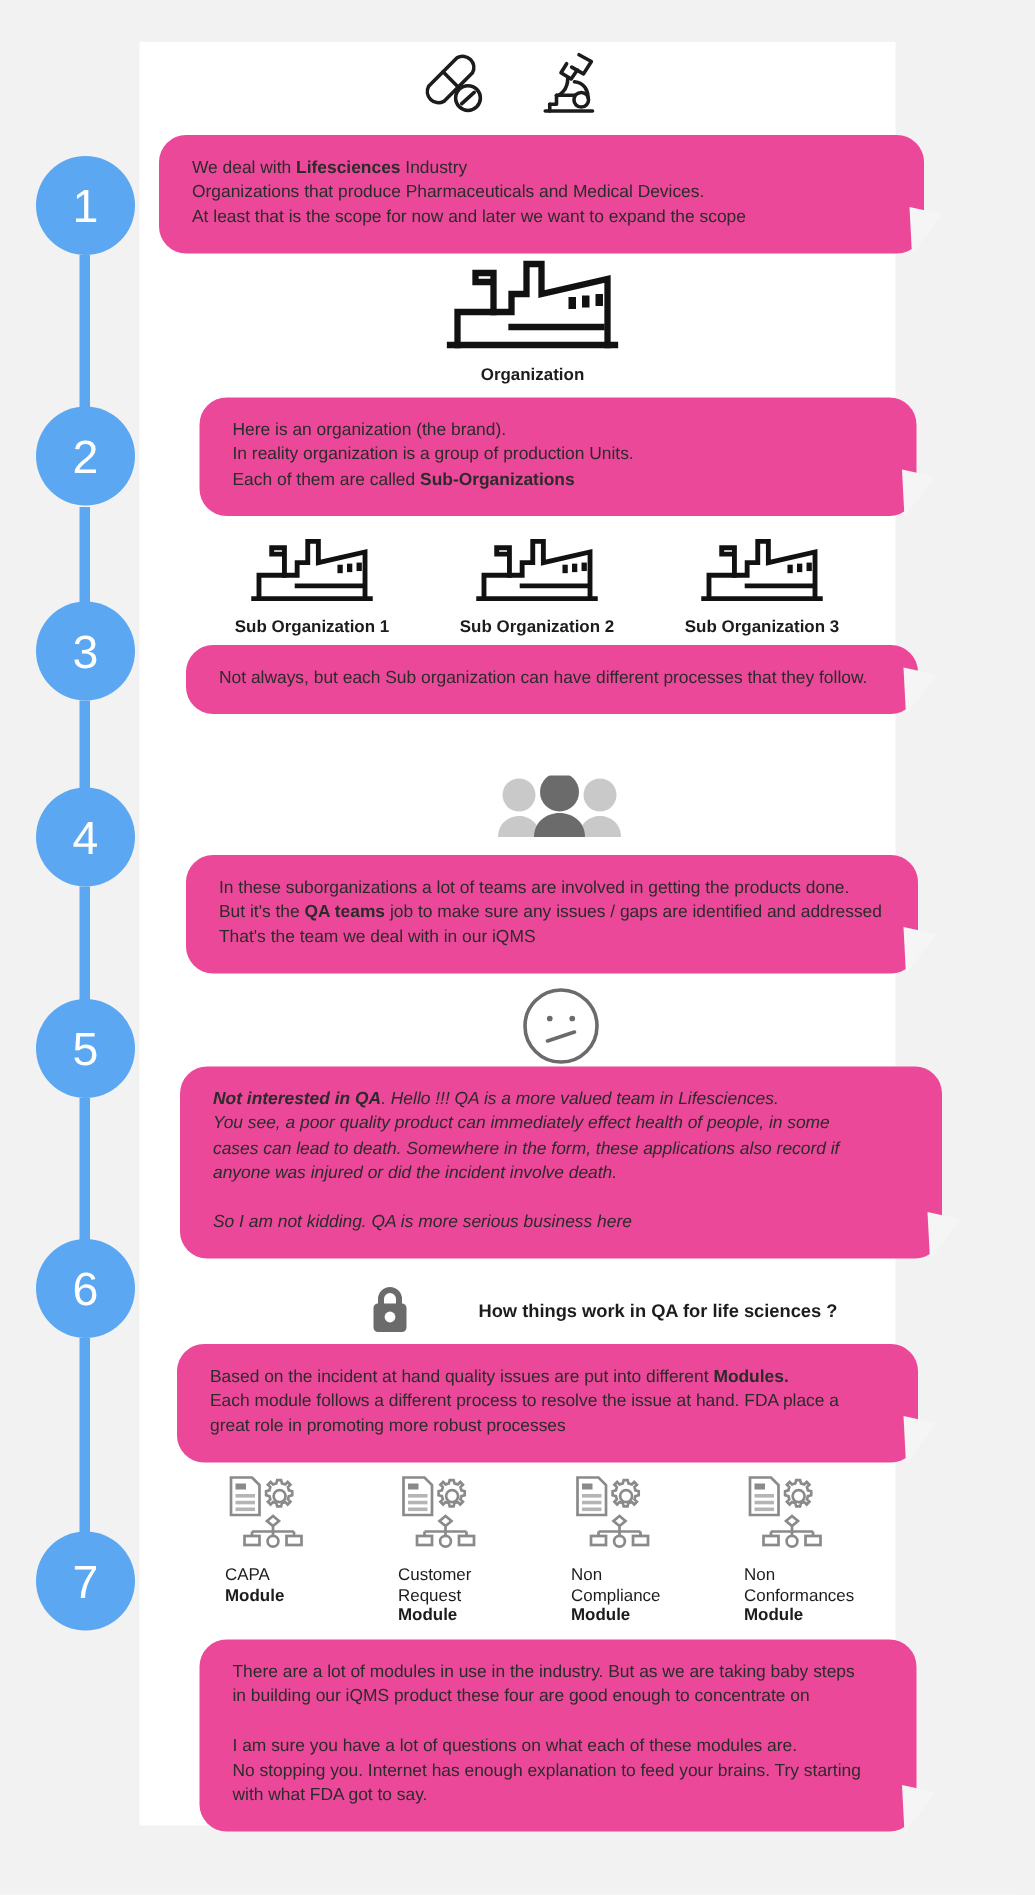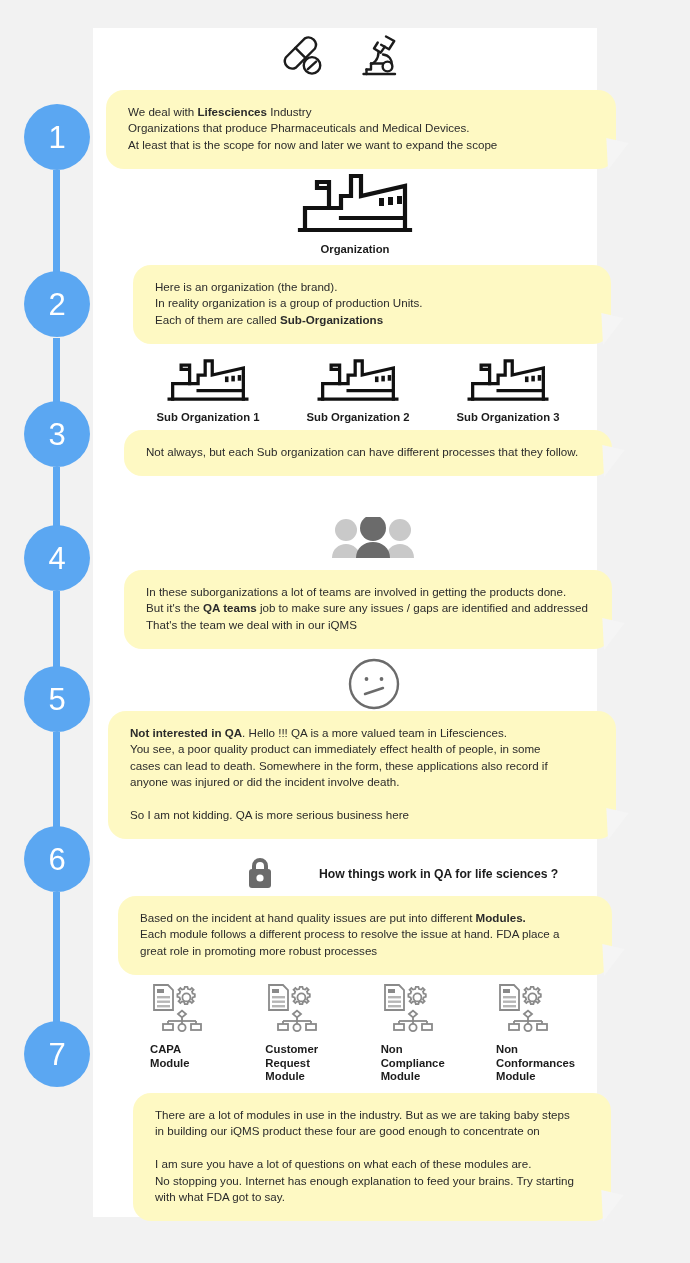--- a/index.html
+++ b/index.html
@@ -35,21 +35,21 @@
     font-size: 31px;
     font-weight: 400;
     display: flex; align-items: center; justify-content: center;
     letter-spacing: 0px;
     line-height: 1;
   }
 
   
   .bubble {
     position: absolute;
-    background: #fef9c3;
+    background: #ec4899;
     border-radius: 18px;
     padding: 14px 22px 16px 22px;
     font-size: 11.6px;
     line-height: 16.4px;
     color: #2b2b2b;
   }
   .bubble p { margin: 0; white-space: nowrap; }
   .bubble p.sp { height: 16.4px; }
   .bubble b { font-weight: 700; }
   
@@ -81,21 +81,21 @@
   }
   .module-caption {
     font-size: 11.3px;
     color: #1c1c1c;
     margin-top: 6px;
     line-height: 13.5px;
     text-align: left;
     font-weight: 400;
   }
   .module-caption .mw { font-weight: 700; display: block; }
-  .module-caption .nw { display: block; font-weight: 700; }
+  .module-caption .nw { display: block; font-weight: 400; }
 
   .center-icon { position: absolute; }
 
   .section-head {
     position: absolute;
     display: flex; align-items: center; gap: 10px;
   }
   .section-head .sh-text {
     font-size: 12.2px; font-weight: 700; color: #1c1c1c; padding-left: 32px;
   }
@@ -273,21 +273,21 @@
 
   <div class="center-icon" style="left:347px; top:657px;">
     <svg width="54" height="54" viewBox="0 0 54 54">
       <circle cx="27" cy="27" r="24" fill="none" stroke="#6b6b6b" stroke-width="2.4"></circle>
       <circle cx="19.5" cy="22" r="1.9" fill="#6b6b6b"></circle>
       <circle cx="34.5" cy="22" r="1.9" fill="#6b6b6b"></circle>
       <path d="M18 37 L36 31" fill="none" stroke="#6b6b6b" stroke-width="2.4" stroke-linecap="round"></path>
     </svg>
   </div>
 
-  <div class="bubble" id="b5" style="left:108px; top:711px; width:508px;">
+  <div class="bubble" id="b5" style="left:120px; top:711px; width:508px;font-style:italic;">
       <p><b>Not interested in QA</b><span>. Hello !!! QA is a more valued team in Lifesciences.</span></p>
       <p><span>You see, a poor quality product can immediately effect health of people, in some</span></p>
       <p><span>cases can lead to death. Somewhere in the form, these applications also record if</span></p>
       <p><span>anyone was injured or did the incident involve death.</span></p>
       <p class="sp">&nbsp;</p>
       <p><span>So I am not kidding. QA is more serious business here</span></p>
     <div class="tail"></div>
   </div>
 
   <div class="section-head" style="left:243px; top:857px;">

